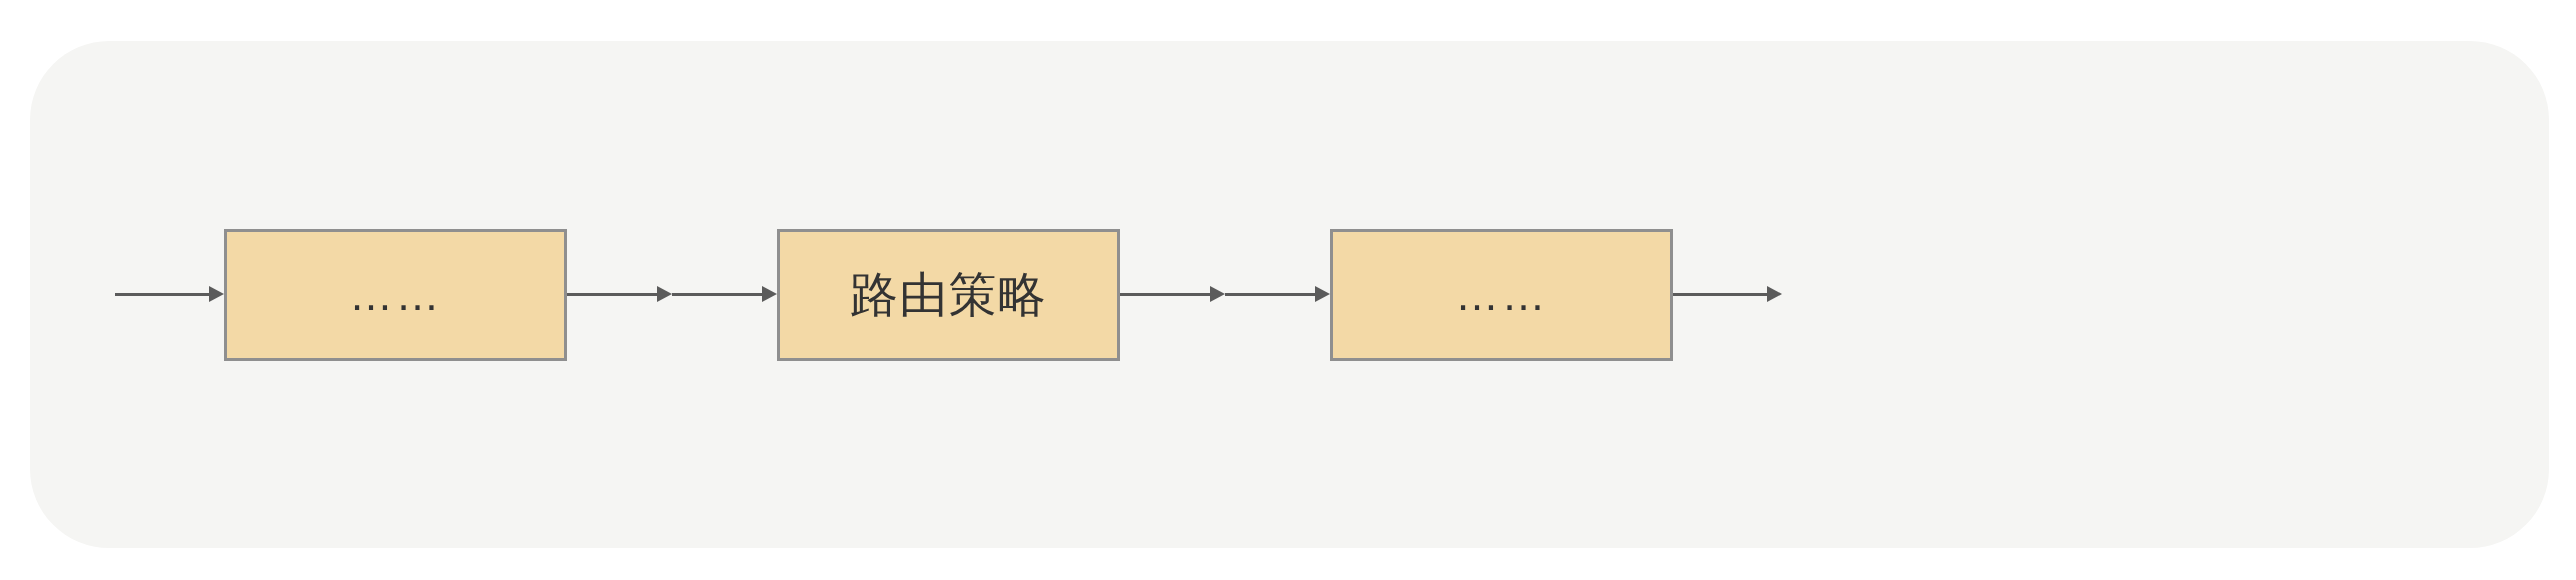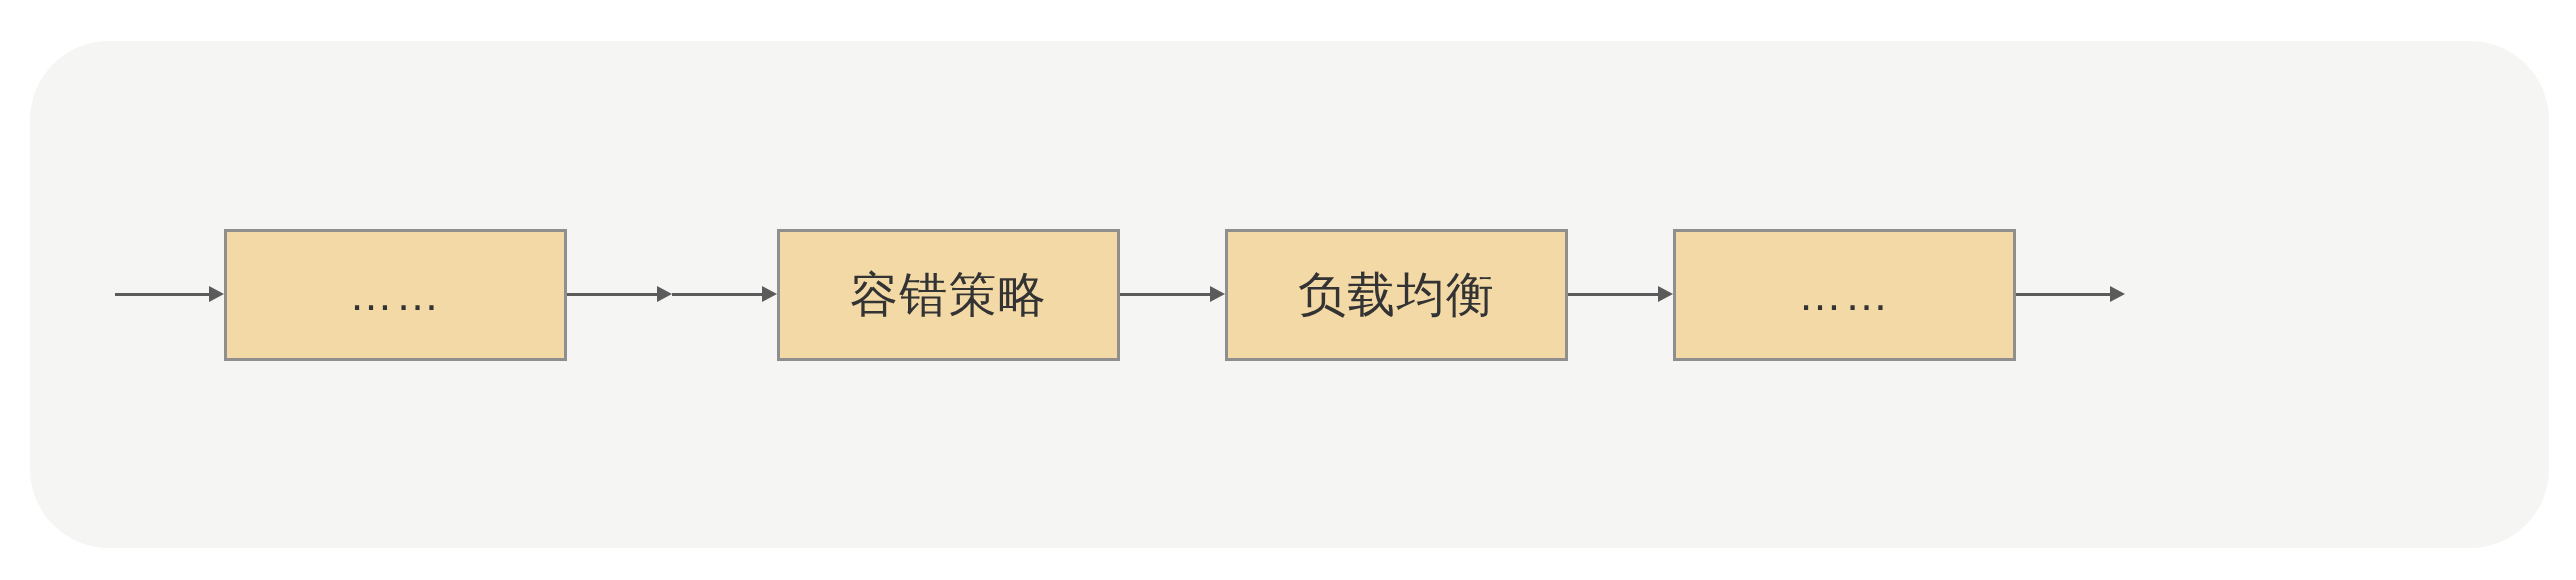--- a/index.html
+++ b/index.html
@@ -90,28 +90,25 @@
       <div class="node ellipsis-node">
         <span>……</span>
       </div>
 
       <div class="arrow"></div>
 
 
       <div class="arrow"></div>
 
       <div class="node">
-        <span>容错策略</span>
+        <span>路由策略</span>
       </div>
 
       <div class="arrow"></div>
 
-      <div class="node">
-        <span>负载均衡</span>
-      </div>
 
       <div class="arrow"></div>
 
       <div class="node ellipsis-node">
         <span>……</span>
       </div>
 
       <div class="arrow tail"></div>
 
     </div>

